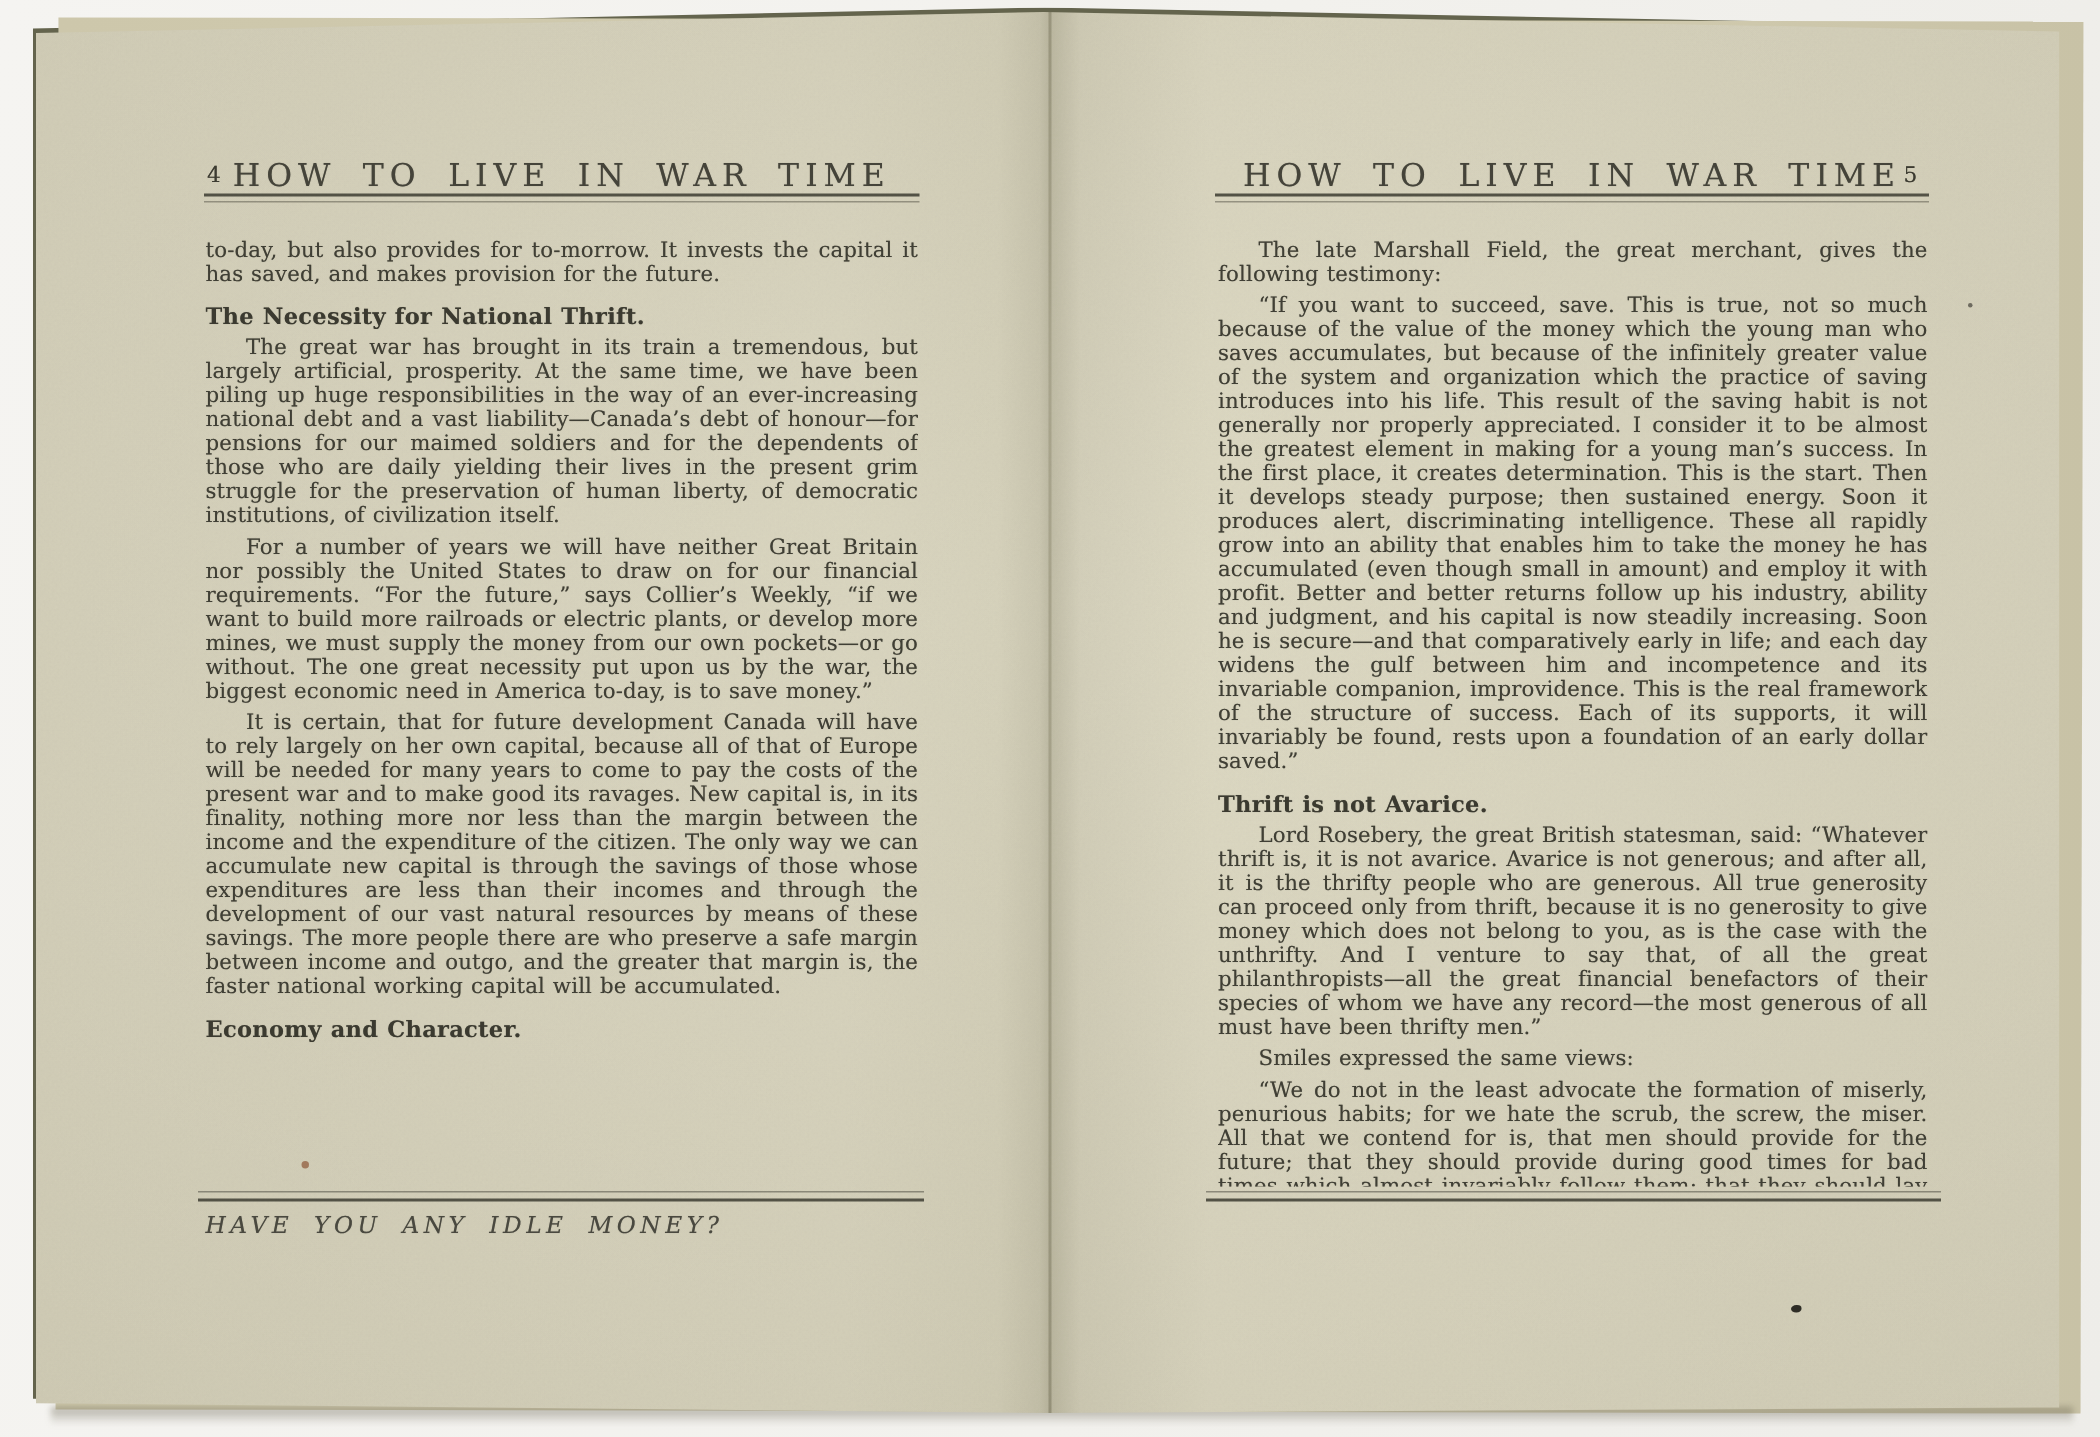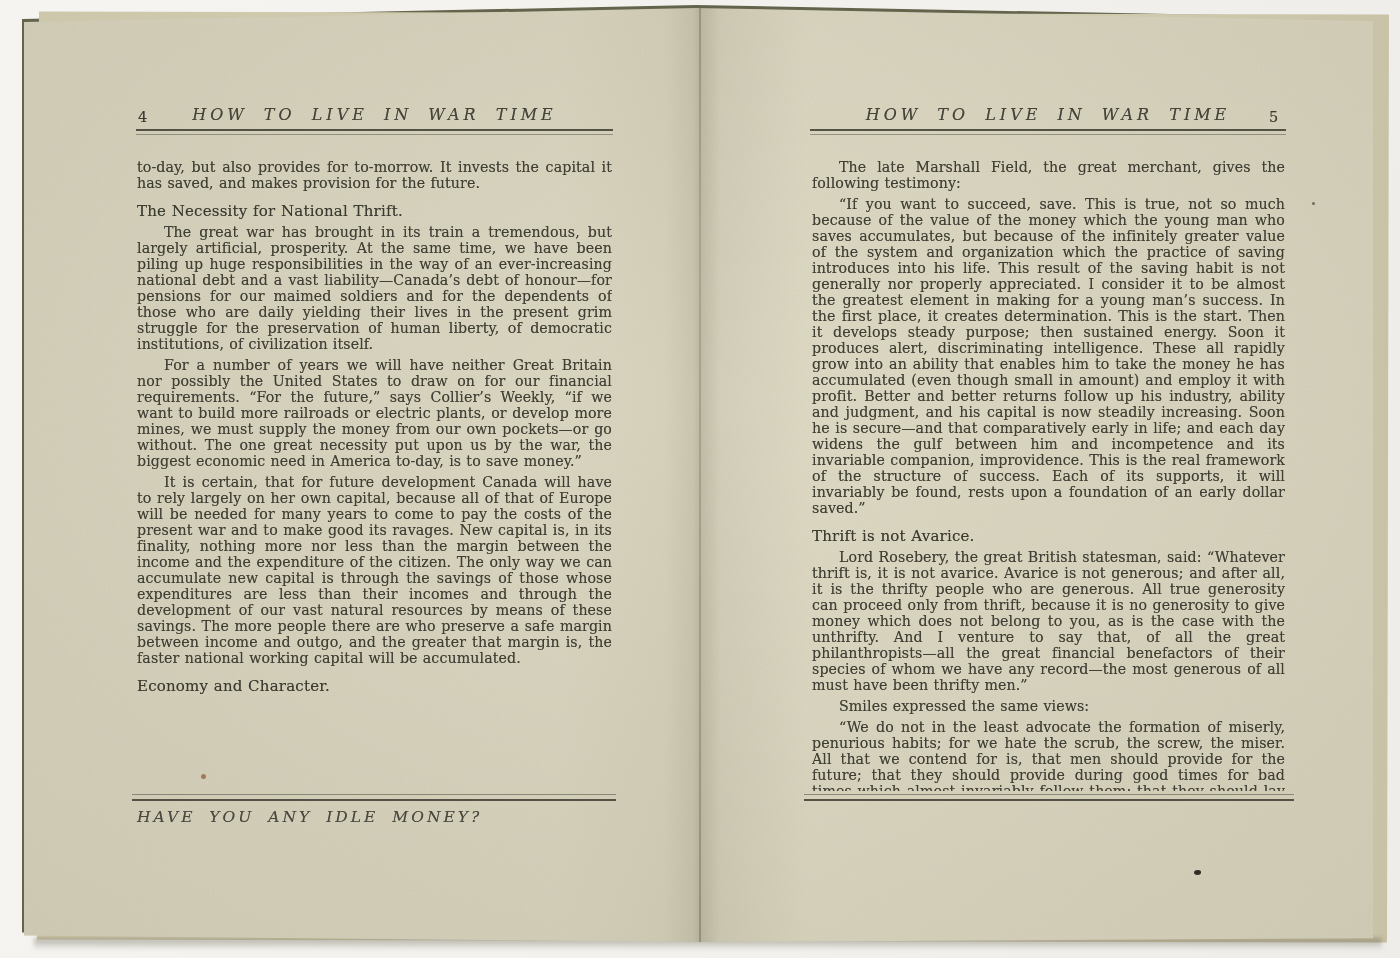--- a/index.html
+++ b/index.html
@@ -46,21 +46,21 @@
 
   .pnum{
     position:absolute;top:101px;font-size:14.5px;letter-spacing:1px;
     color:#3c3b31;text-shadow:0 0 .4px rgba(60,59,49,.55);
   }
   .pnum-left{left:114px;}
   .pnum-right{left:1245px;}
 
   .running-head{
     position:absolute;top:97px;text-align:center;
-    font-style:italic;font-size:16px;letter-spacing:4px;word-spacing:7px;
+    font-size:21px;letter-spacing:4px;word-spacing:7px;
     color:#45443a;text-shadow:0 0 .5px rgba(69,68,58,.5);
     white-space:nowrap;
   }
   .rh-left{left:113px;width:475px;}
   .rh-right{left:786px;width:476px;}
 
   .rule{position:absolute;height:3px;border-top:2px solid #535246;border-bottom:1px solid #53524680;}
   .rule-head-left{left:112px;top:121px;width:477px;}
   .rule-head-right{left:786px;top:121px;width:476px;}
   .rule-foot{height:4px;border-top:1px solid #53524690;border-bottom:2px solid #535246;}
@@ -73,21 +73,21 @@
     letter-spacing:0.1px;word-spacing:0.6px;
     color:#403f35;text-shadow:0 0 .45px rgba(64,63,53,.55);
   }
   .content-left{left:113px;width:475px;}
   .content-right{left:788px;width:473px;}
 
   .para{margin:0;text-indent:27px;}
   .para + .para{margin-top:5px;}
   .para.noindent{text-indent:0;}
   .heading{
-    margin:12px 0 5px;font-size:15px;font-weight:normal;
+    margin:12px 0 5px;font-size:15px;font-weight:bold;
     letter-spacing:0.2px;text-indent:0;color:#3b3a30;
   }
 
   .footer-slogan{
     position:absolute;top:800px;
     font-style:italic;font-size:15.5px;letter-spacing:3px;word-spacing:6px;
     color:#4a4940;text-shadow:0 0 .5px rgba(74,73,64,.5);
     white-space:nowrap;
   }
   .fs-left{left:113px;width:475px;}

